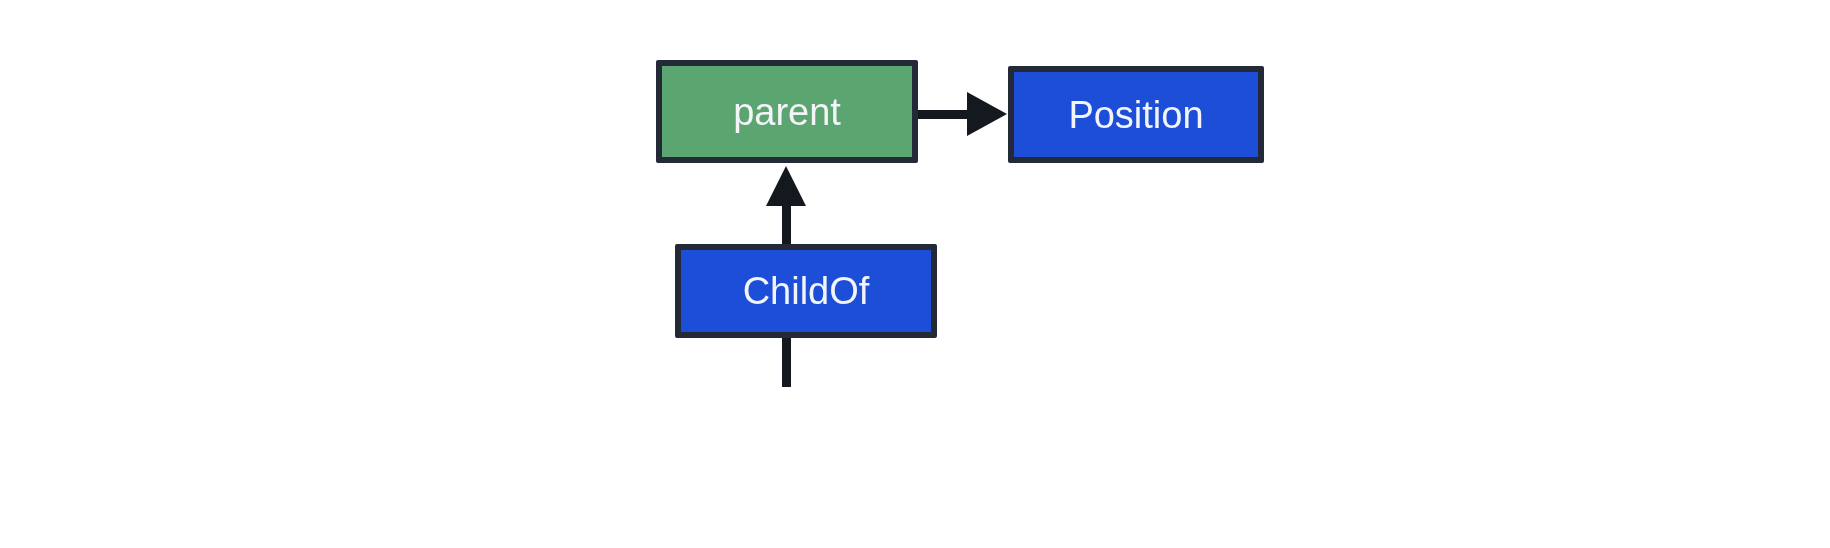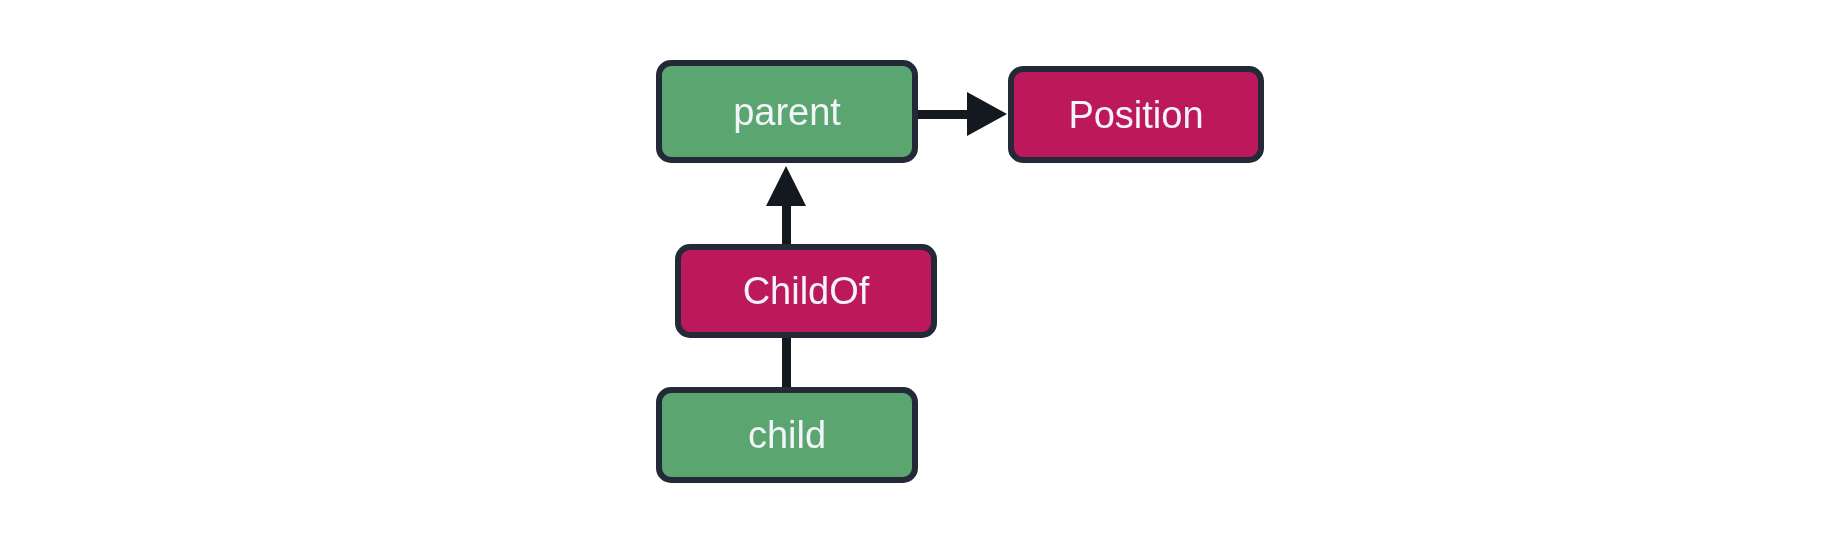--- a/index.html
+++ b/index.html
@@ -12,27 +12,27 @@
     width: 1830px;
     height: 548px;
     background: #ffffff;
     overflow: hidden;
     font-family: "Liberation Sans", sans-serif;
   }
   .node {
     position: absolute;
     box-sizing: border-box;
     border: 6px solid #232936;
-    border-radius: 15px;
+    border-radius: 2px;
     display: flex;
     align-items: center;
     justify-content: center;
   }
   .node-green { background: #5ba571; }
-  .node-blue  { background: #be185d; }
+  .node-blue  { background: #1d4ed8; }
   .node-label {
     color: #f2f4f8;
     font-size: 38px;
     font-weight: 400;
     line-height: 1;
     white-space: nowrap;
   }
   
   #node-parent   { left: 656px; top: 60px;  width: 262px; height: 103px; }
   #node-position { left: 1008px; top: 66px; width: 256px; height: 97px; }
@@ -84,17 +84,14 @@
   </div>
 
   <div class="node node-blue" id="node-position">
     <span class="node-label">Position</span>
   </div>
 
   <div class="node node-blue" id="node-childof">
     <span class="node-label">ChildOf</span>
   </div>
 
-  <div class="node node-green" id="node-child">
-    <span class="node-label">child</span>
-  </div>
 
 </div>
 
 </body></html>

